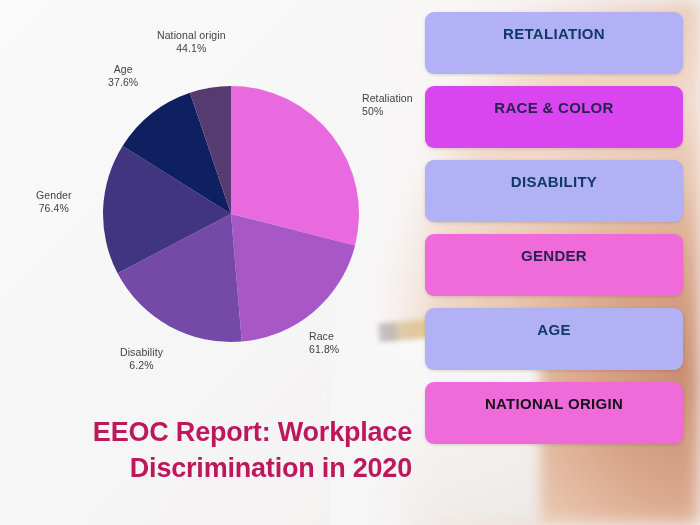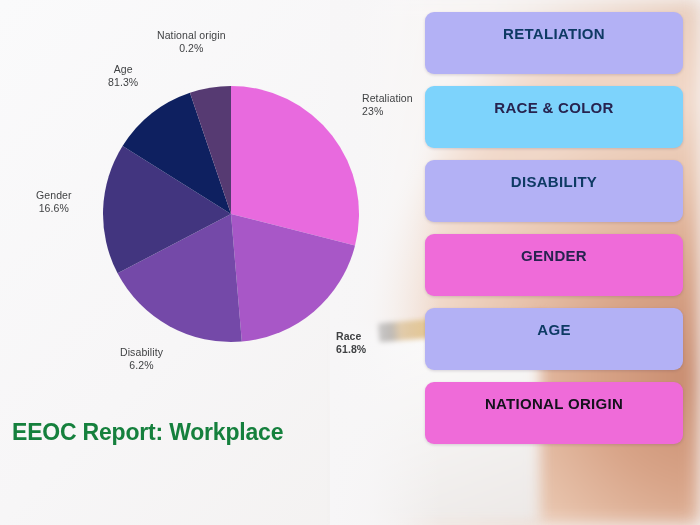--- a/index.html
+++ b/index.html
@@ -106,23 +106,23 @@
   .pie-label .ln2 { display: block; }
   .lbl-center { text-align: center; }
   .lbl-right  { text-align: left; }
 
   
   .slide-title {
     position: absolute;
     left: 12px;
     top: 414px;
     width: 400px;
-    text-align: left;
-    color: #15803d;
-    font-size: 23px;
+    text-align: right;
+    color: #be185d;
+    font-size: 27px;
     line-height: 36px;
     font-weight: bold;
     letter-spacing: -0.2px;
   }
 
   
   .legend {
     position: absolute;
     left: 425px;
     top: 12px;
@@ -167,54 +167,55 @@
           <path d="M 231 214 L 355.04 245.61 A 128 128 0 0 1 241.83 341.54 Z" fill="#a857c7"></path>
           <path d="M 231 214 L 241.83 341.54 A 128 128 0 0 1 117.57 273.31 Z" fill="#7449a8"></path>
           <path d="M 231 214 L 117.57 273.31 A 128 128 0 0 1 122.57 145.98 Z" fill="#42357f"></path>
           <path d="M 231 214 L 122.57 145.98 A 128 128 0 0 1 189.96 92.76 Z" fill="#0e2060"></path>
           <path d="M 231 214 L 189.96 92.76 A 128 128 0 0 1 231.00 86.00 Z" fill="#563a72"></path>
         </g>
     </svg>
     <div id="pie-labels">
         <div class="pie-label lbl-right" style="left: 362px; top: 92px;">
           <span class="ln1">Retaliation</span>
-          <span class="ln2">23%</span>
-        </div>
-        <div class="pie-label lbl-right" style="left: 336px; top: 330px; font-weight: bold;">
+          <span class="ln2">50%</span>
+        </div>
+        <div class="pie-label lbl-right" style="left: 309px; top: 330px;">
           <span class="ln1">Race</span>
           <span class="ln2">61.8%</span>
         </div>
         <div class="pie-label lbl-center" style="left: 120px; top: 346px;">
           <span class="ln1">Disability</span>
           <span class="ln2">6.2%</span>
         </div>
         <div class="pie-label lbl-center" style="left: 36px; top: 189px;">
           <span class="ln1">Gender</span>
-          <span class="ln2">16.6%</span>
+          <span class="ln2">76.4%</span>
         </div>
         <div class="pie-label lbl-center" style="left: 108px; top: 63px;">
           <span class="ln1">Age</span>
-          <span class="ln2">81.3%</span>
+          <span class="ln2">37.6%</span>
         </div>
         <div class="pie-label lbl-center" style="left: 157px; top: 29px;">
           <span class="ln1">National origin</span>
-          <span class="ln2">0.2%</span>
+          <span class="ln2">44.1%</span>
         </div>
       </div>
   </div>
 
   <div class="slide-title">
     <div>EEOC Report: Workplace</div>
+    <div>Discrimination in 2020</div>
   </div>
 
   <div class="legend" id="legend">
       <div class="legend-bar" style="background: rgb(179, 177, 245);">
         <div class="legend-text" style="color: rgb(14, 58, 100);">RETALIATION</div>
       </div>
-      <div class="legend-bar" style="background: #7dd3fc; text-decoration: underline;">
+      <div class="legend-bar" style="background: #d946ef; text-decoration: underline;">
         <div class="legend-text" style="color: rgb(39, 35, 79);">RACE &amp; COLOR</div>
       </div>
       <div class="legend-bar" style="background: rgb(179, 177, 245);">
         <div class="legend-text" style="color: rgb(14, 58, 100);">DISABILITY</div>
       </div>
       <div class="legend-bar" style="background: rgb(239, 107, 217);">
         <div class="legend-text" style="color: rgb(39, 35, 79);">GENDER</div>
       </div>
       <div class="legend-bar" style="background: rgb(179, 177, 245);">
         <div class="legend-text" style="color: rgb(14, 58, 100);">AGE</div>

